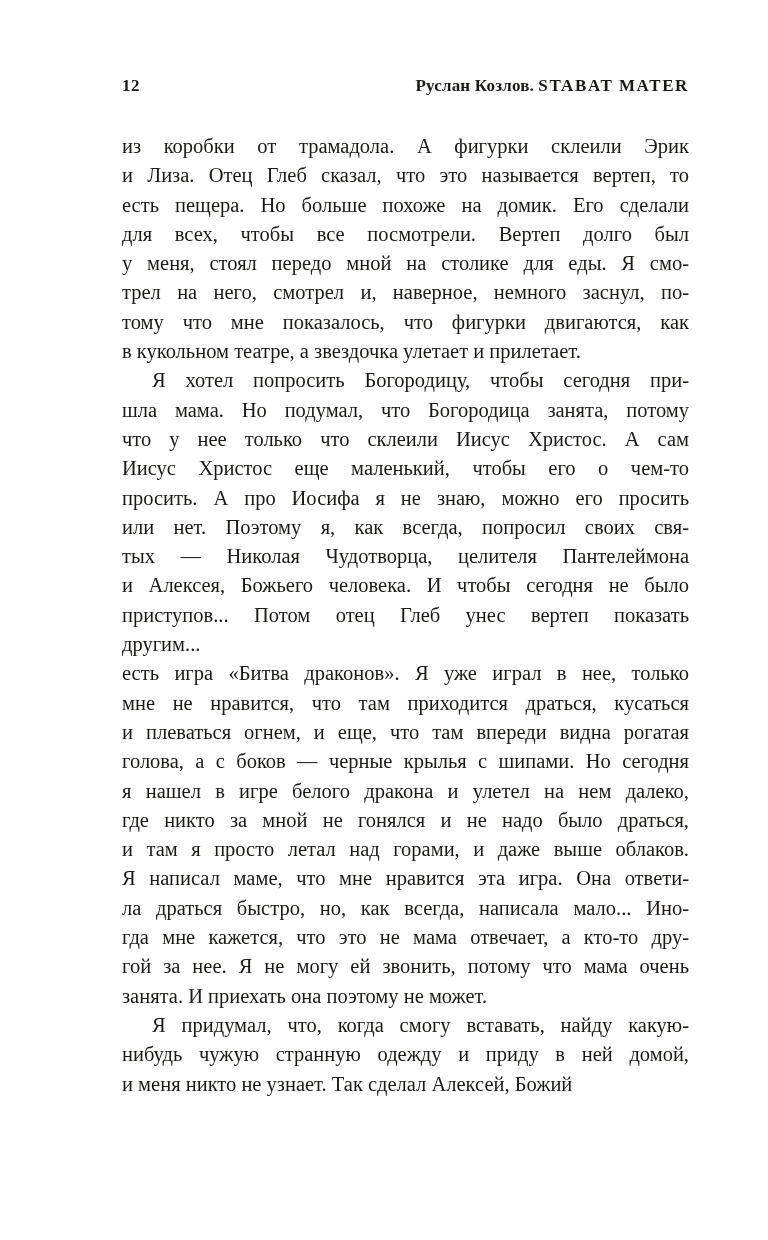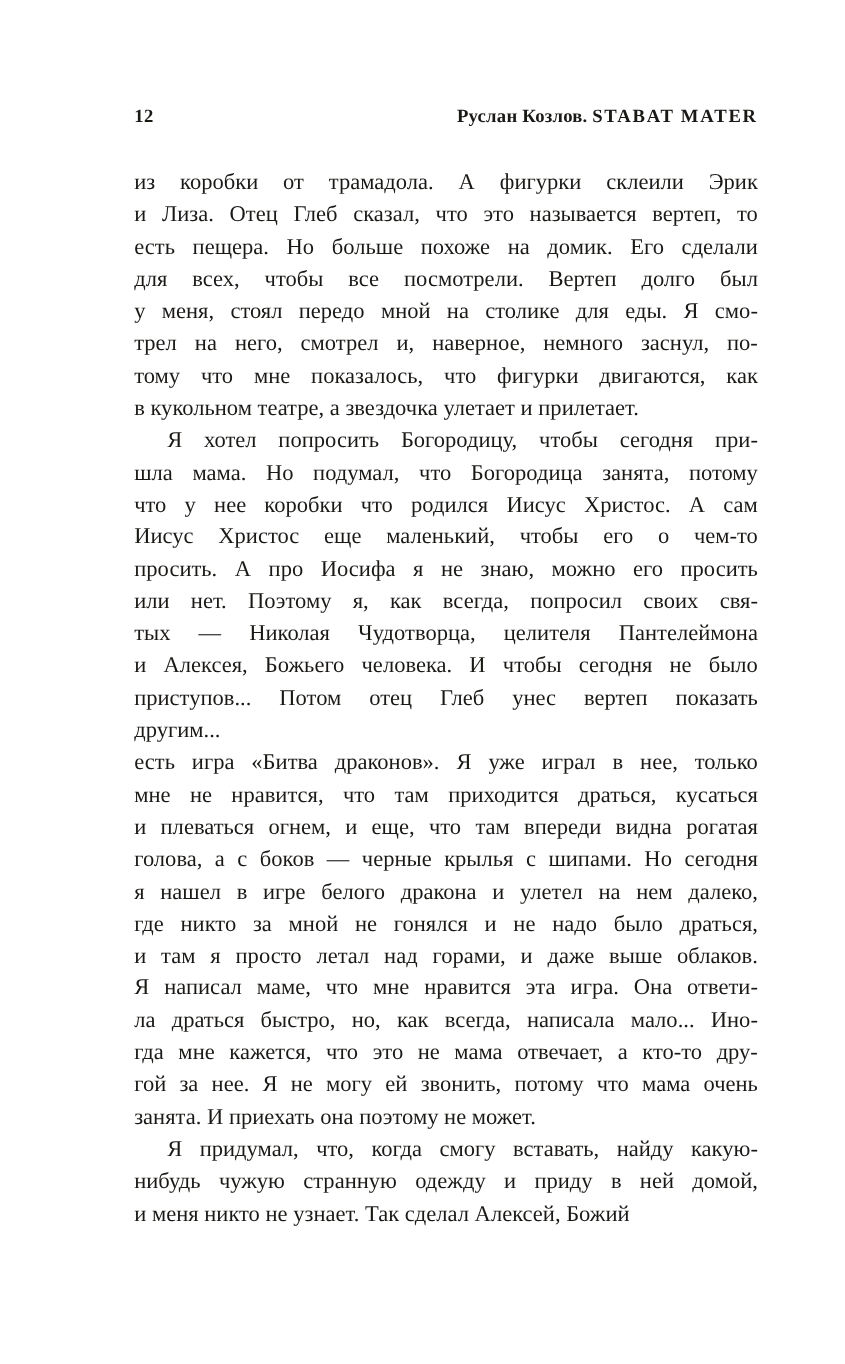--- a/index.html
+++ b/index.html
@@ -11,21 +11,21 @@
     position: relative;
     width: 768px;
     height: 1240px;
     background: #ffffff;
     overflow: hidden;
     font-family: "Liberation Serif", serif;
   }
   .running-header {
     position: absolute;
     left: 122px;
-    top: 96px;
+    top: 76px;
     width: 567px;
     display: flex;
     justify-content: space-between;
     align-items: flex-start;
     color: #1b1916;
     font-size: 17px;
     line-height: 19px;
   }
   .page-number {
     font-weight: 700;
@@ -39,21 +39,21 @@
     letter-spacing: 0.2px;
     margin-top: 48px;
   }
   .running-title .book-title {
     font-weight: 700;
     letter-spacing: 1.6px;
   }
   .text-block {
     position: absolute;
     left: 122px;
-    top: 152px;
+    top: 132px;
     width: 567px;
     color: #1b1916;
     font-size: 20.5px;
     line-height: 29.3px;
   }
   .para {
     margin: 0;
     padding: 0;
   }
   .line {
@@ -89,21 +89,21 @@
         <div class="line">есть пещера. Но больше похоже на домик. Его сделали</div>
         <div class="line">для всех, чтобы все посмотрели. Вертеп долго был</div>
         <div class="line">у меня, стоял передо мной на столике для еды. Я смо-</div>
         <div class="line">трел на него, смотрел и, наверное, немного заснул, по-</div>
         <div class="line">тому что мне показалось, что фигурки двигаются, как</div>
         <div class="line para-end">в кукольном театре, а звездочка улетает и прилетает.</div>
       </div>
       <div class="para">
         <div class="line indent">Я хотел попросить Богородицу, чтобы сегодня при-</div>
         <div class="line">шла мама. Но подумал, что Богородица занята, потому</div>
-        <div class="line">что у нее коробки что родился Иисус Христос. А сам</div>
+        <div class="line">что у нее только что склеили Иисус Христос. А сам</div>
         <div class="line">Иисус Христос еще маленький, чтобы его о чем-то</div>
         <div class="line">просить. А про Иосифа я не знаю, можно его просить</div>
         <div class="line">или нет. Поэтому я, как всегда, попросил своих свя-</div>
         <div class="line">тых — Николая Чудотворца, целителя Пантелеймона</div>
         <div class="line">и Алексея, Божьего человека. И чтобы сегодня не было</div>
         <div class="line">приступов... Потом отец Глеб унес вертеп показать</div>
         <div class="line para-end">другим...</div>
       </div>
       <div class="para">
         <div class="line">есть игра «Битва драконов». Я уже играл в нее, только</div>

